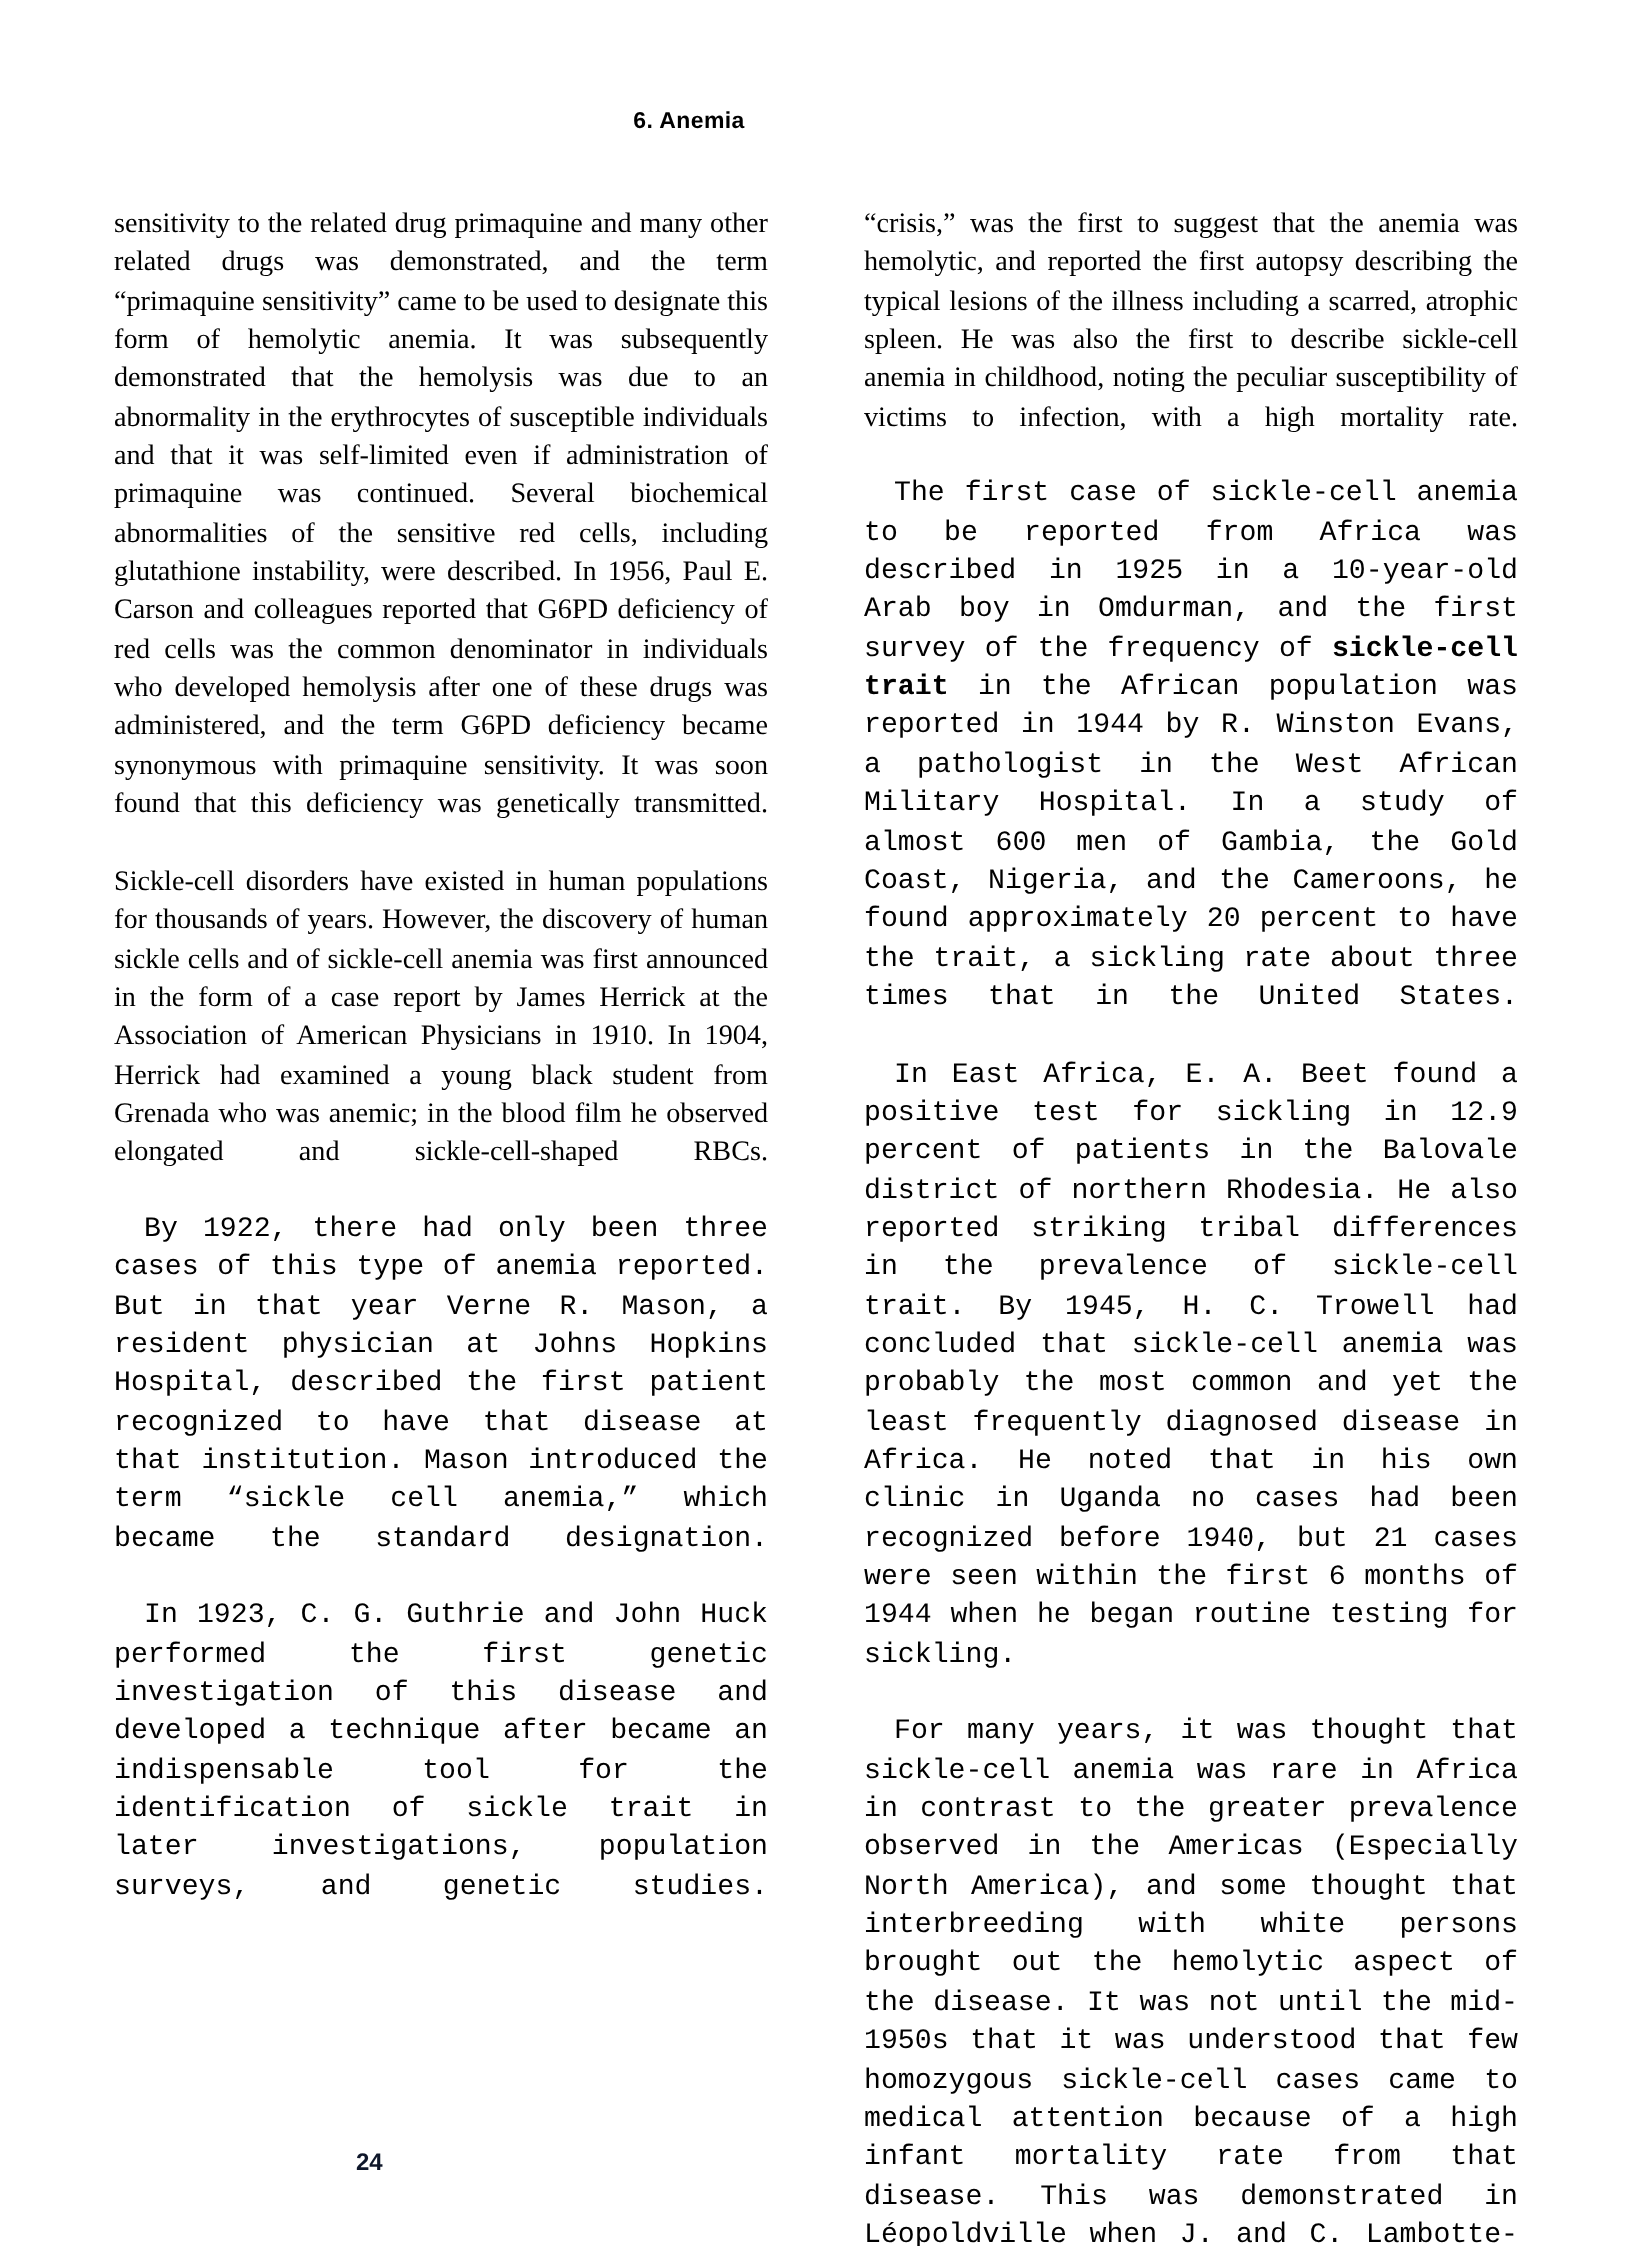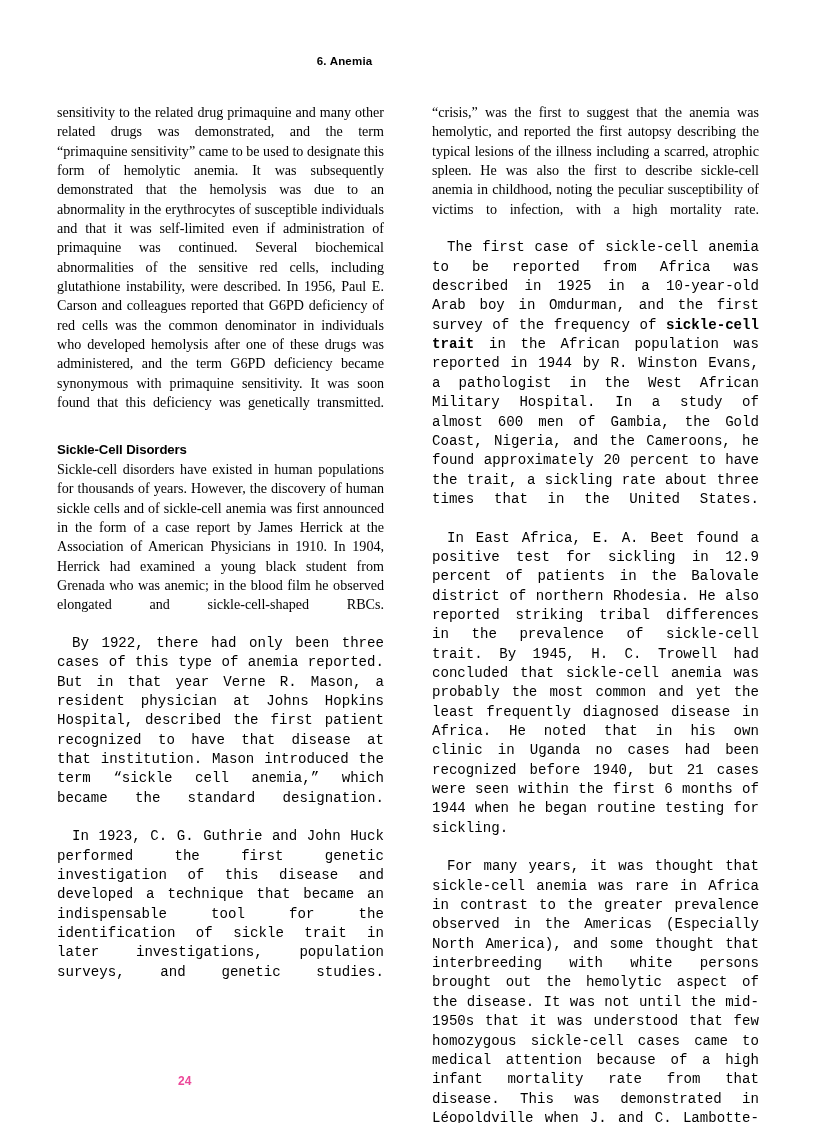--- a/index.html
+++ b/index.html
@@ -89,40 +89,39 @@
   }
 
   
   .folio {
     position: absolute;
     top: 1074px;
     left: 178px;
     font-family: "Liberation Sans", "DejaVu Sans", sans-serif;
     font-weight: bold;
     font-size: 12px;
-    color: #ec4899;
+    color: #0f172a;
   }
 </style>
 </head>
 <body>
 
 <div class="page">
 
   <div class="running-head">
     <span class="num">6.</span><span>Anemia</span>
   </div>
 
   <div class="columns">
 
     <div class="col">
       <p class="body">sensitivity to the related drug primaquine and many other related drugs was demonstrated, and the term “primaquine sensitivity” came to be used to designate this form of hemolytic anemia. It was subsequently demonstrated that the hemolysis was due to an abnormality in the erythrocytes of susceptible individuals and that it was self-limited even if administration of primaquine was continued. Several biochemical abnormalities of the sensitive red cells, including glutathione instability, were described. In 1956, Paul E. Carson and colleagues reported that G6PD deficiency of red cells was the common denominator in individuals who developed hemolysis after one of these drugs was administered, and the term G6PD deficiency became synonymous with primaquine sensitivity. It was soon found that this deficiency was genetically transmitted.</p>
-      <h2 class="section-head">Sickle-Cell Disorders</h2>
       <p class="body">Sickle-cell disorders have existed in human populations for thousands of years. However, the discovery of human sickle cells and of sickle-cell anemia was first announced in the form of a case report by James Herrick at the Association of American Physicians in 1910. In 1904, Herrick had examined a young black student from Grenada who was anemic; in the blood film he observed elongated and sickle-cell-shaped RBCs.</p>
       <p class="body indent">By 1922, there had only been three cases of this type of anemia reported. But in that year Verne R. Mason, a resident physician at Johns Hopkins Hospital, described the first patient recognized to have that disease at that institution. Mason introduced the term “sickle cell anemia,” which became the standard designation.</p>
-      <p class="body indent">In 1923, C. G. Guthrie and John Huck performed the first genetic investigation of this disease and developed a technique that became an indispensable tool for the identification of sickle trait in later investigations, population surveys, and genetic studies.</p>
+      <p class="body indent">In 1923, C. G. Guthrie and John Huck performed the first genetic investigation of this disease and developed a technique after became an indispensable tool for the identification of sickle trait in later investigations, population surveys, and genetic studies.</p>
     </div>
 
     <div class="col">
       <p class="body">“crisis,” was the first to suggest that the anemia was hemolytic, and reported the first autopsy describing the typical lesions of the illness including a scarred, atrophic spleen. He was also the first to describe sickle-cell anemia in childhood, noting the peculiar susceptibility of victims to infection, with a high mortality rate.</p>
       <p class="body indent"><span>The first case of sickle-cell anemia to be reported from Africa was described in 1925 in a 10-year-old Arab boy in Omdurman, and the first survey of the frequency of </span><b class="inline-bold">sickle-cell trait</b><span> in the African population was reported in 1944 by R. Winston Evans, a pathologist in the West African Military Hospital. In a study of almost 600 men of Gambia, the Gold Coast, Nigeria, and the Cameroons, he found approximately 20 percent to have the trait, a sickling rate about three times that in the United States.</span></p>
       <p class="body indent">In East Africa, E. A. Beet found a positive test for sickling in 12.9 percent of patients in the Balovale district of northern Rhodesia. He also reported striking tribal differences in the prevalence of sickle-cell trait. By 1945, H. C. Trowell had concluded that sickle-cell anemia was probably the most common and yet the least frequently diagnosed disease in Africa. He noted that in his own clinic in Uganda no cases had been recognized before 1940, but 21 cases were seen within the first 6 months of 1944 when he began routine testing for sickling.</p>
       <p class="body indent">For many years, it was thought that sickle-cell anemia was rare in Africa in contrast to the greater prevalence observed in the Americas (Especially North America), and some thought that interbreeding with white persons brought out the hemolytic aspect of the disease. It was not until the mid-1950s that it was understood that few homozygous sickle-cell cases came to medical attention because of a high infant mortality rate from that disease. This was demonstrated in Léopoldville when J. and C. Lambotte-Legrand found that only two cases of sickle-cell anemia had been reported among adults in the Belgian Congo, although sickling occurred in about 25 percent of the black population. They subsequently followed 300 infants</p>
     </div>
 
   </div>

